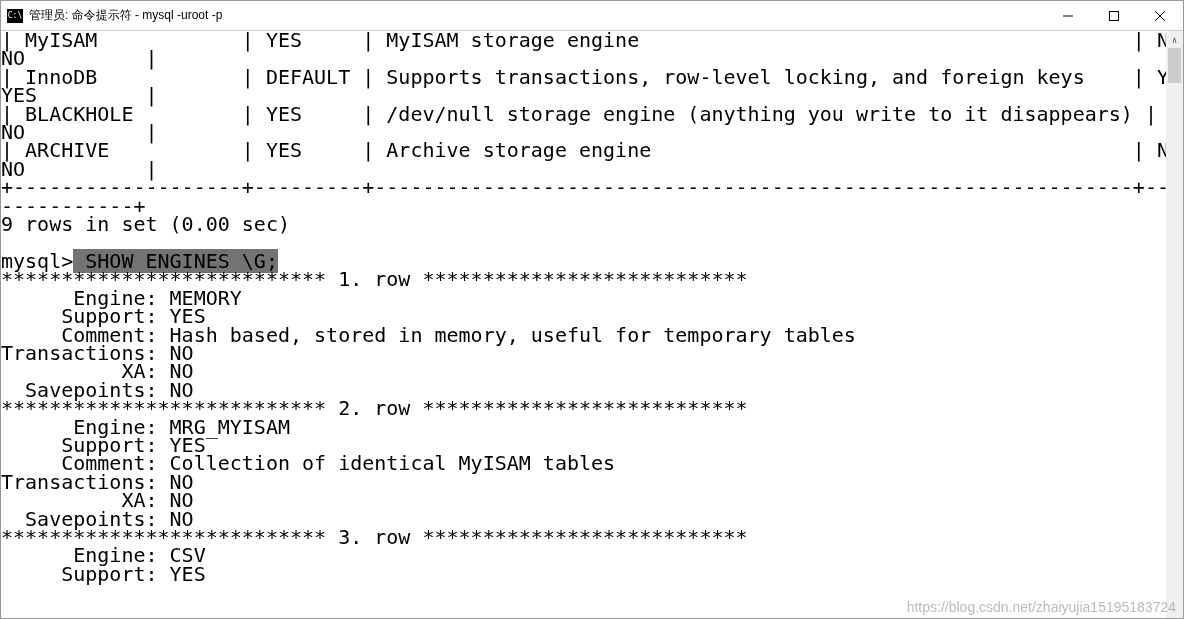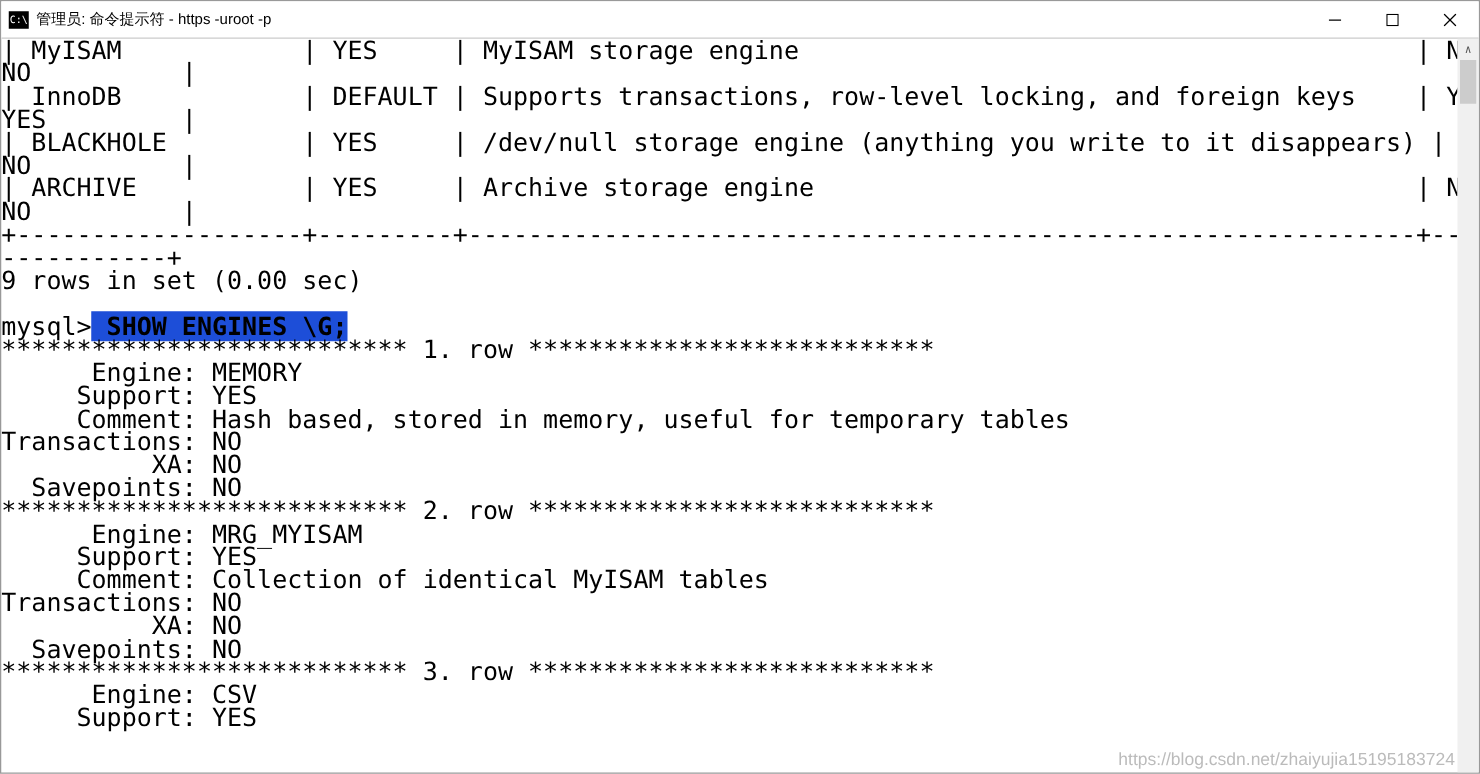--- a/index.html
+++ b/index.html
@@ -73,38 +73,37 @@
   }
   .scroll-thumb {
     position: absolute;
     top: 17px;
     left: 2px;
     width: 13px;
     height: 35px;
     background: #ccc;
   }
   .hl {
-    background: #1d4ed8;
-    font-weight: bold;
+    background: #737373;
   }
   .watermark {
     position: absolute;
-    right: 20px;
+    right: 8px;
     bottom: 4px;
     color: rgba(120,120,120,0.5);
     font-size: 14px;
     font-family: sans-serif;
   }
 </style>
 </head>
 <body>
 
 <div class="titlebar">
   <div class="app-icon">C:\</div>
-  <div class="title">管理员: 命令提示符 - https  -uroot -p</div>
+  <div class="title">管理员: 命令提示符 - mysql  -uroot -p</div>
   <div class="win-btns">
     <div class="win-btn">
       <svg width="10" height="10">
           <line x1="0" y1="5" x2="10" y2="5" stroke-width="1"></line>
         </svg>
     </div>
     <div class="win-btn">
       <svg width="10" height="10">
           <rect x="0.5" y="0.5" width="9" height="9" stroke-width="1"></rect>
         </svg>

